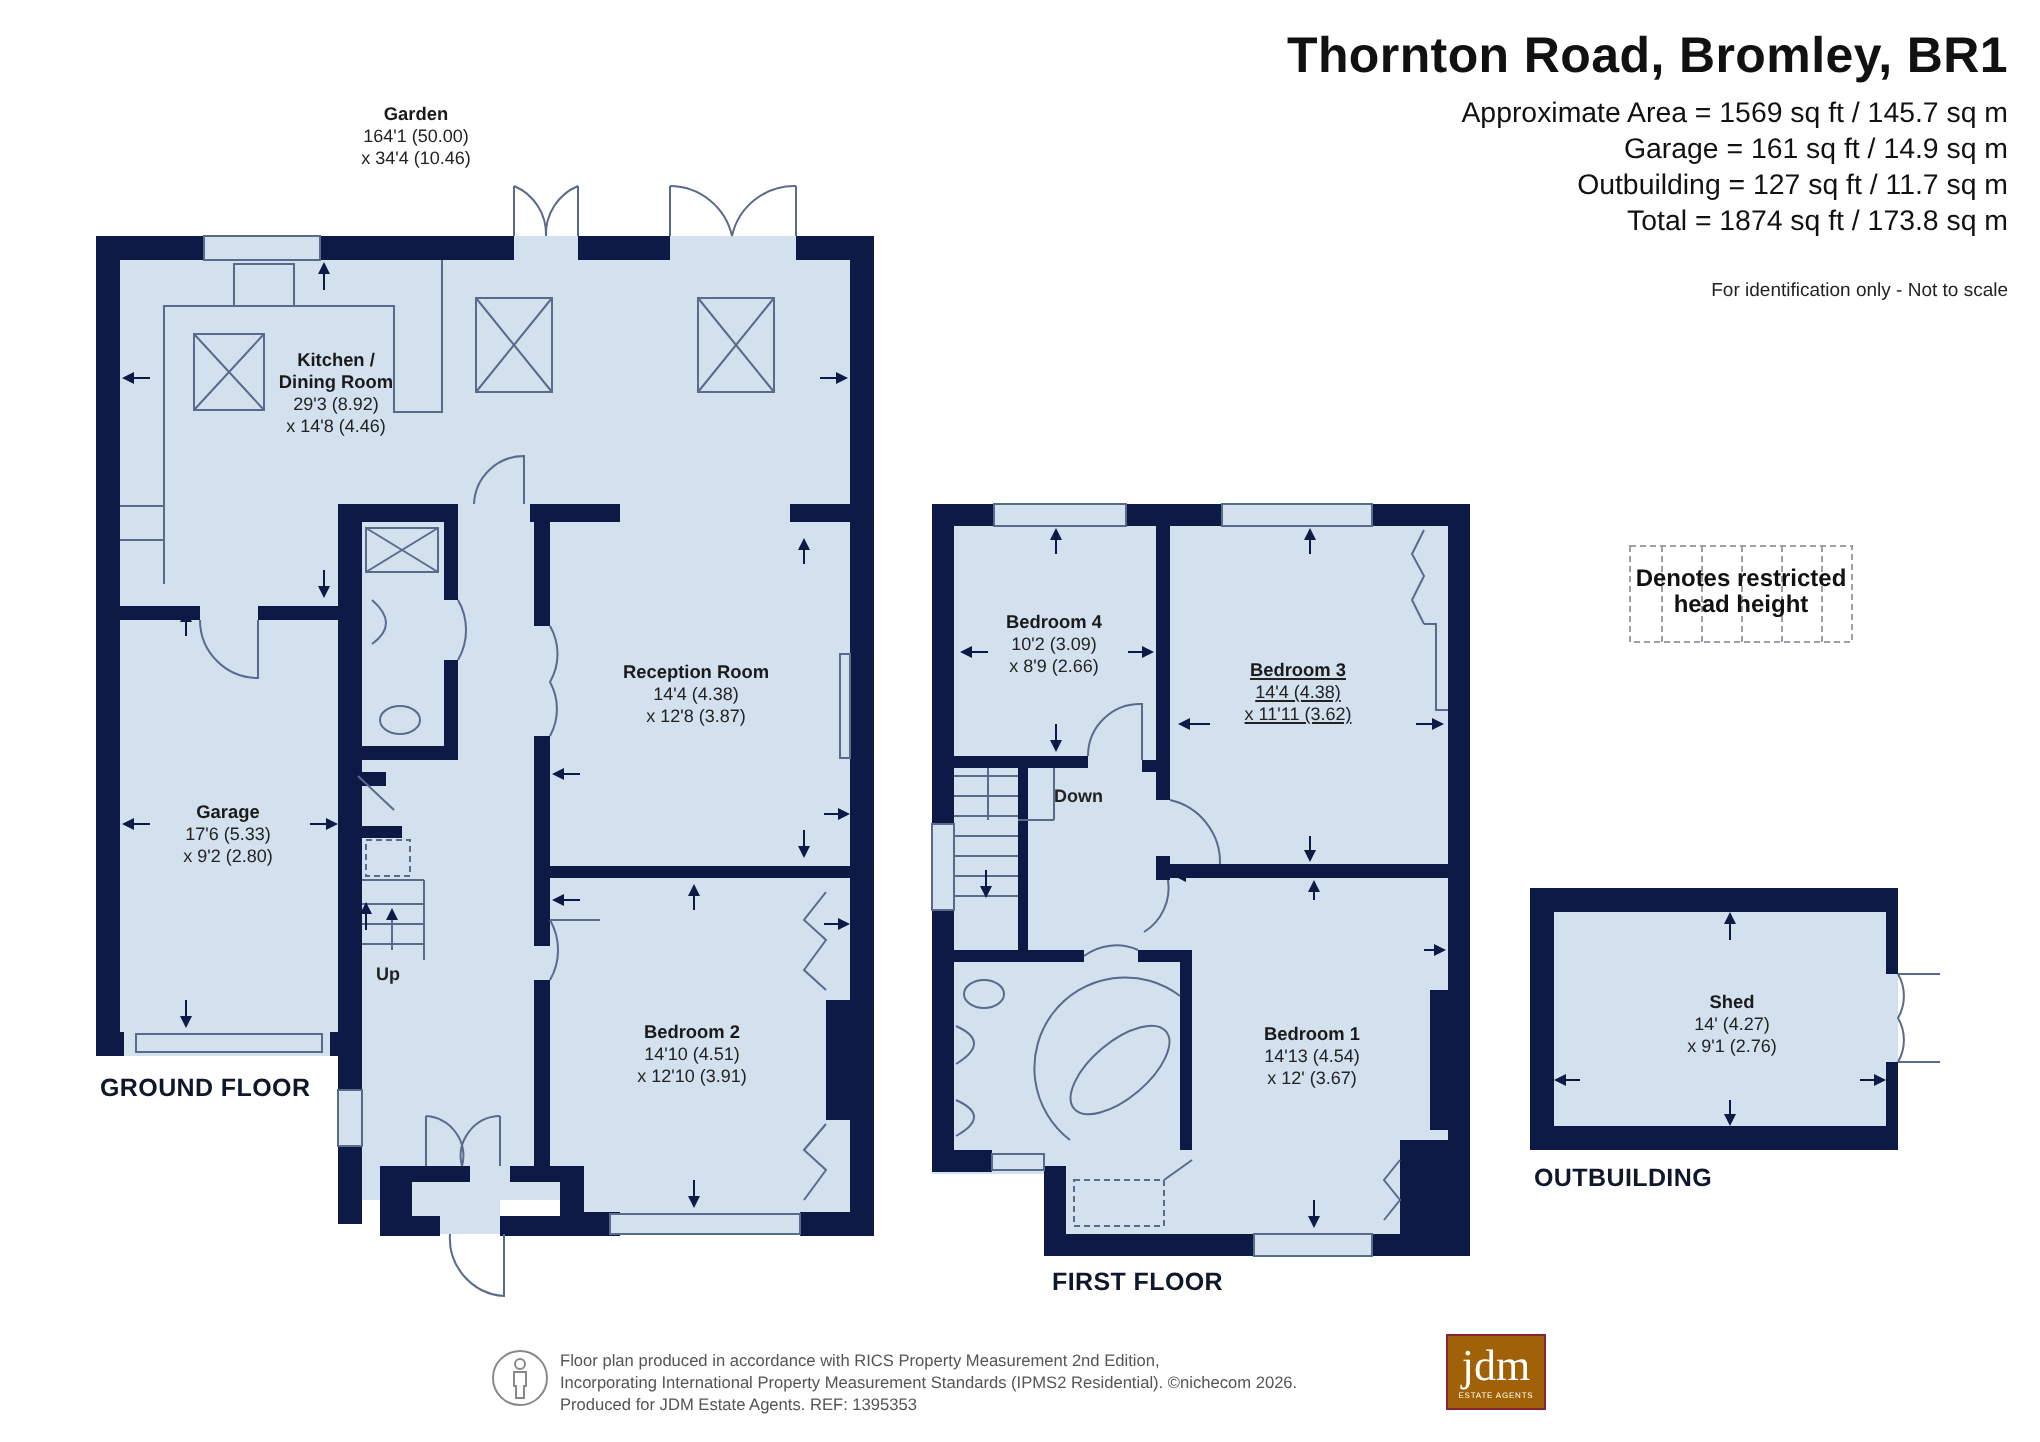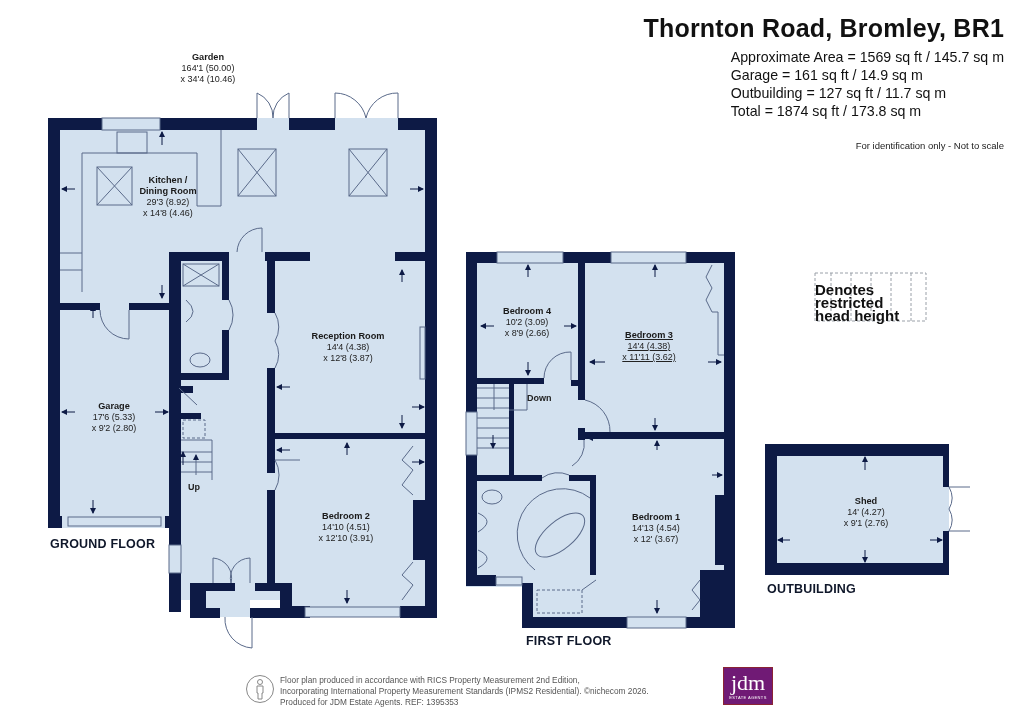--- a/index.html
+++ b/index.html
@@ -1,28 +1,28 @@
 <!DOCTYPE html>
 <html><head>
 <meta charset="utf-8">
 <style>
   html,body{margin:0;padding:0;background:#ffffff;}
   body{width:1020px;height:721px;position:relative;overflow:hidden;font-family:"Liberation Sans",sans-serif;color:#1a1a1a;}
   .title{position:absolute;right:16px;top:14px;font-size:25px;font-weight:bold;color:#111;letter-spacing:0.2px;}
-  .areas{position:absolute;right:16px;top:48px;font-size:14.2px;line-height:18px;color:#111;}
+  .areas{position:absolute;right:16px;top:48px;text-align:right;font-size:14.2px;line-height:18px;color:#111;}
   .idnote{position:absolute;right:16px;top:140px;font-size:9.5px;color:#222;padding-left:44px;}
   svg.plan{position:absolute;left:0;top:0;}
   .lbl{position:absolute;text-align:center;font-size:9px;line-height:11px;color:#222;transform:translateX(-50%);white-space:nowrap;}
   .lbl b{display:block;font-weight:bold;font-size:9.2px;color:#1a1a1a;}
   .floor{position:absolute;font-weight:bold;font-size:12.5px;color:#0f172a;letter-spacing:0.2px;}
-  .legend{position:absolute;left:815px;top:273px;width:111px;height:48px;font-size:15px;font-weight:bold;line-height:13px;color:#111;}
+  .legend{position:absolute;left:815px;top:273px;width:111px;height:48px;text-align:center;font-size:12px;font-weight:bold;line-height:13px;color:#111;}
   .legend .t{position:relative;padding-top:10px;}
   .footer{position:absolute;left:280px;top:675px;font-size:8.3px;line-height:11px;color:#555;}
   .person{position:absolute;left:245px;top:674px;width:30px;height:30px;}
-  .jdm{position:absolute;left:723px;top:667px;width:50px;height:38px;background:#701a75;border:1.5px solid #8a2434;box-sizing:border-box;color:#fff;text-align:center;}
+  .jdm{position:absolute;left:723px;top:667px;width:50px;height:38px;background:#a16207;border:1.5px solid #8a2434;box-sizing:border-box;color:#fff;text-align:center;}
   .jdm .big{font-family:"Liberation Serif",serif;font-size:22px;line-height:24px;margin-top:3px;}
   .jdm .small{font-size:4px;letter-spacing:0.4px;line-height:5px;}
   .stairtxt{position:absolute;font-size:9px;font-weight:bold;color:#222;}
 </style>
 </head>
 <body>
 
 <div class="title">Thornton Road, Bromley, BR1</div>
 <div class="areas">
   <div>Approximate Area = 1569 sq ft / 145.7 sq m</div>

